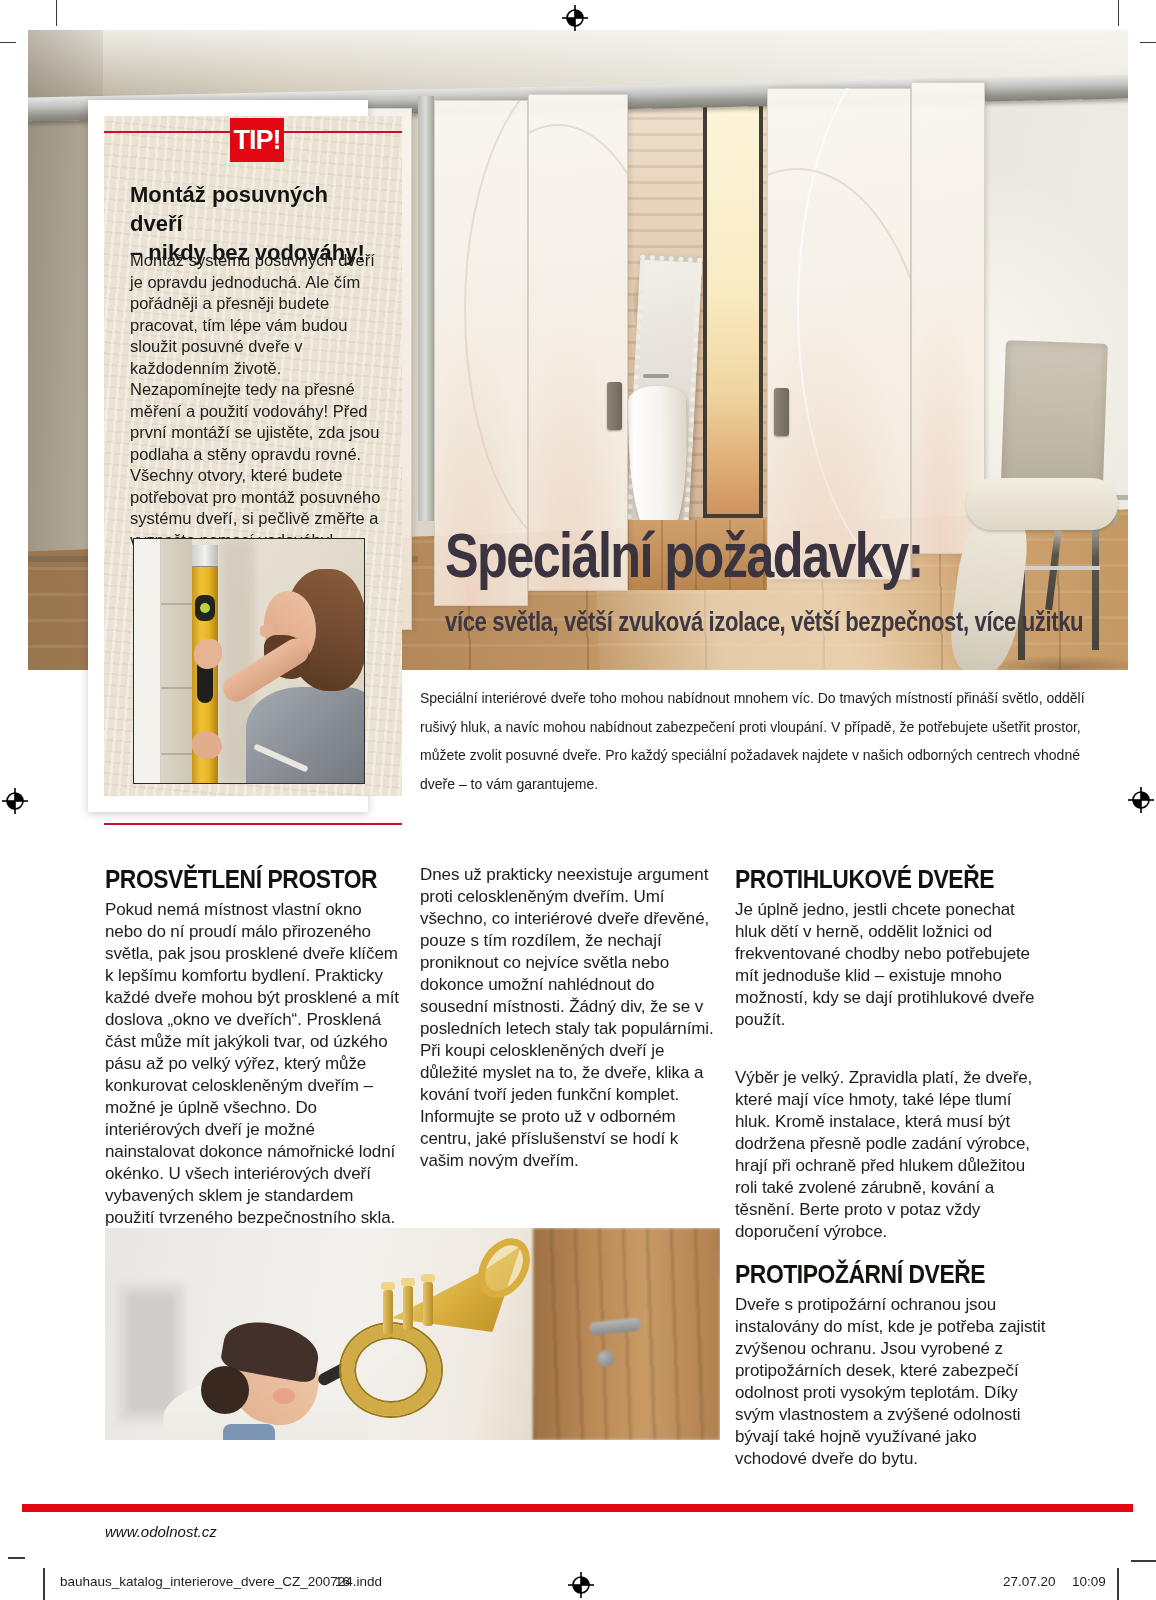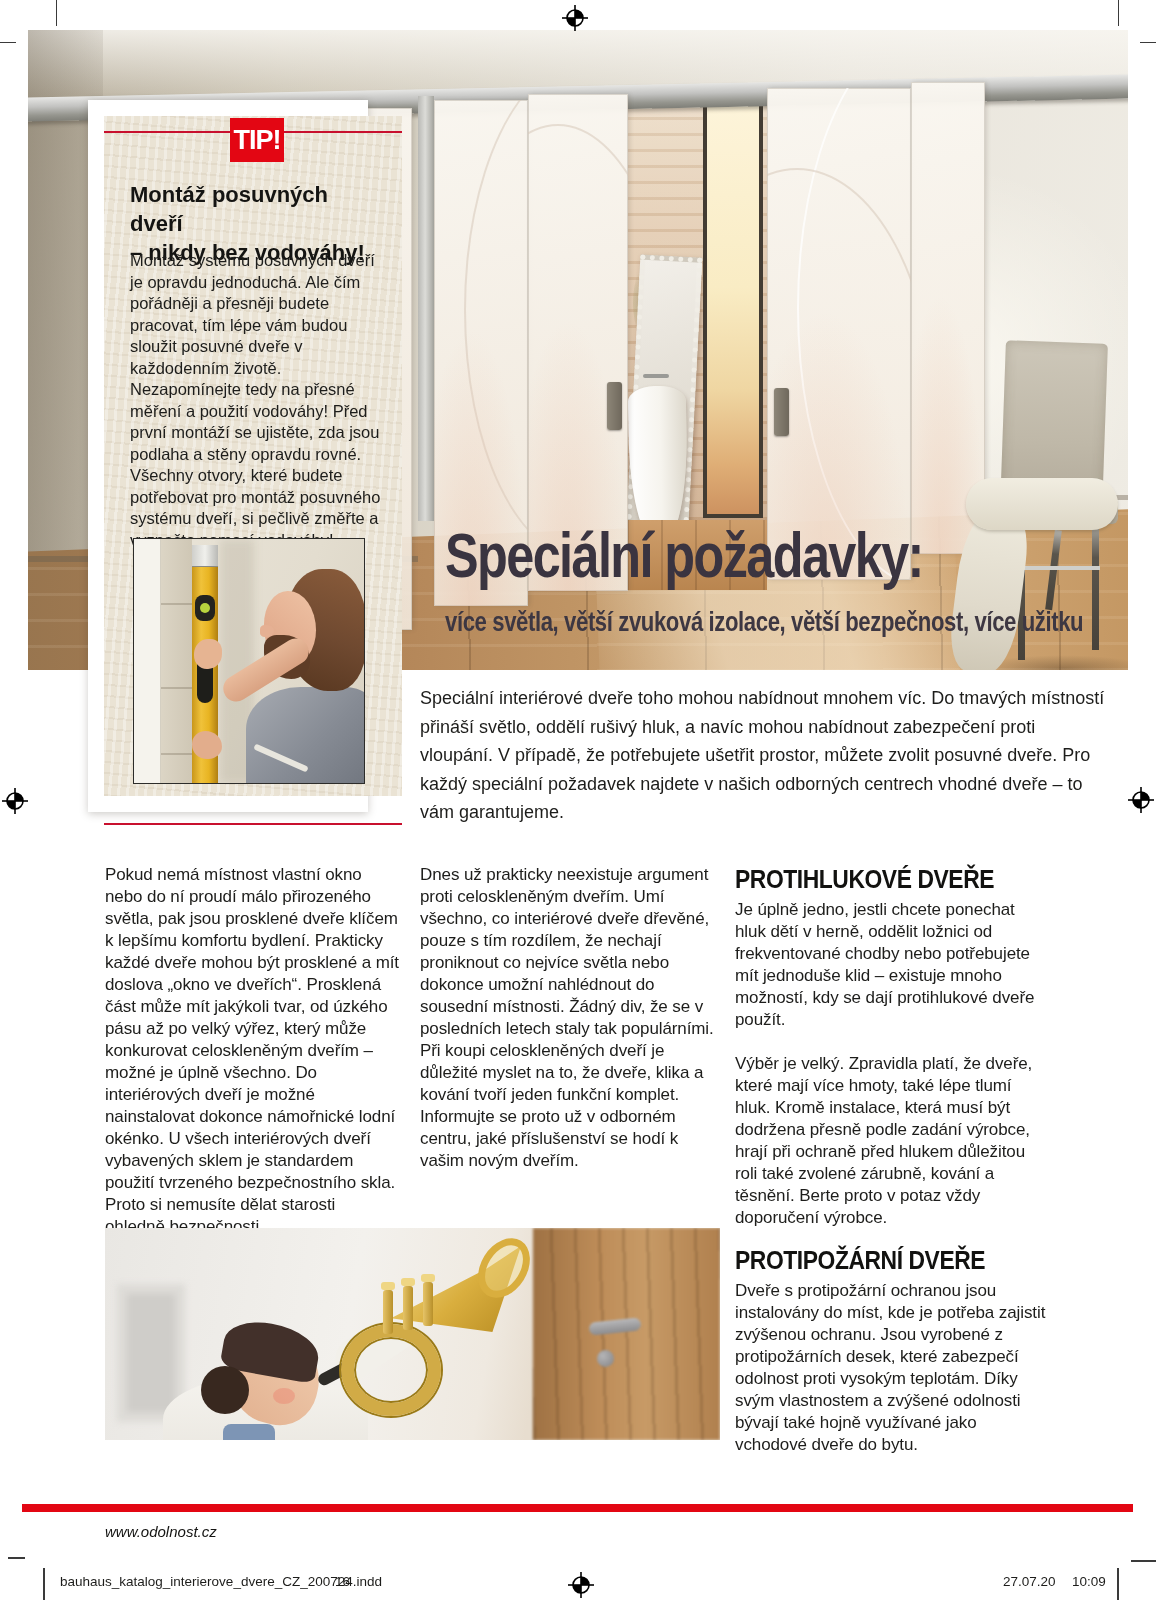--- a/index.html
+++ b/index.html
@@ -120,30 +120,30 @@
     background:#5e3c26; }
   .tp-torso { position:absolute; left:112px; top:148px; width:130px; height:100px; border-radius:42% 24% 0 0;
     background:linear-gradient(135deg,#a7abb2 0%,#868b94 55%,#6f747d 100%); }
   .tp-trim { position:absolute; left:118px; top:216px; width:58px; height:6px; border-radius:3px; background:#e8e6de; transform:rotate(24deg); }
   .tp-arm { position:absolute; left:84px; top:118px; width:96px; height:26px; border-radius:14px; transform:rotate(-32deg);
     background:linear-gradient(180deg,#e9bb9c,#d9a282); }
   .tp-hand1 { position:absolute; left:60px; top:100px; width:28px; height:30px; border-radius:50% 40% 50% 45%; background:#e6b492; }
   .tp-hand2 { position:absolute; left:58px; top:192px; width:30px; height:28px; border-radius:45% 55% 45% 50%; background:#e2ad8c; }
 
   
-  .intro { position:absolute; left:420px; top:684px; width:692px; font-size:18px; line-height:28.5px; color:#1d1d1b; }
+  .intro { position:absolute; left:420px; top:684px; width:692px; font-size:14px; line-height:28.5px; color:#1d1d1b; }
 
   
   .col { position:absolute; top:864px; width:294px; }
   .col-1 { left:105px; } .col-2 { left:420px; } .col-3 { left:735px; width:312px; }
   .col h3 { font-size:26px; line-height:30px; font-weight:700; color:#121210; letter-spacing:-.5px;
     white-space:nowrap; margin-bottom:5px; }
   .col h3 span { display:inline-block; transform:scaleX(.88); transform-origin:0 50%; }
   .col p { font-size:17px; line-height:22px; color:#1d1d1b; letter-spacing:-.1px; }
-  .col p + p { margin-top:22px; }
+  .col p + p { margin-top:36px; }
   .col .sect2 { margin-top:16px; }
 
   
   .bottom-photo { position:absolute; left:105px; top:1228px; width:615px; height:212px; overflow:hidden;
     background:linear-gradient(100deg,#e9e7e3 0%,#f3f1ed 40%,#efe9e0 62%,#e7ddcf 70%); }
   .bp-frame { position:absolute; left:12px; top:56px; width:68px; height:138px; background:#cfcdc9;
     box-shadow:inset 0 0 0 10px #dddbd7; filter:blur(3px); }
   .bp-door { position:absolute; left:428px; top:0; width:187px; height:212px;
     background:linear-gradient(90deg,#9e7143 0%,#bd8c58 35%,#c79a66 60%,#b0804e 100%); filter:blur(1.5px); }
   .bp-grain { position:absolute; left:428px; top:0; width:187px; height:212px;
@@ -282,20 +282,21 @@
       <div class="tp-beard"></div>
       <div class="tp-arm"></div>
       <div class="tp-hand1"></div>
       <div class="tp-hand2"></div>
     </div>
   </div>
 
   <p class="intro">Speciální interiérové dveře toho mohou nabídnout mnohem víc. Do tmavých místností přináší světlo, oddělí rušivý hluk, a navíc mohou nabídnout zabezpečení proti vloupání. V případě, že potřebujete ušetřit prostor, můžete zvolit posuvné dveře. Pro každý speciální požadavek najdete v našich odborných centrech vhodné dveře – to vám garantujeme.</p>
 
   <div class="col col-1">
+    <h3><span>PROSVĚTLENÍ PROSTOR</span></h3>
     <p>Pokud nemá místnost vlastní okno nebo do ní proudí málo přirozeného světla, pak jsou prosklené dveře klíčem k lepšímu komfortu bydlení. Prakticky každé dveře mohou být prosklené a mít doslova „okno ve dveřích“. Prosklená část může mít jakýkoli tvar, od úzkého pásu až po velký výřez, který může konkurovat celoskleněným dveřím – možné je úplně všechno. Do interiérových dveří je možné nainstalovat dokonce námořnické lodní okénko. U všech interiérových dveří vybavených sklem je standardem použití tvrzeného bezpečnostního skla. Proto si nemusíte dělat starosti ohledně bezpečnosti.</p>
   </div>
 
   <div class="col col-2">
     <p>Dnes už prakticky neexistuje argument proti celoskleněným dveřím. Umí všechno, co interiérové dveře dřevěné, pouze s tím rozdílem, že nechají proniknout co nejvíce světla nebo dokonce umožní nahlédnout do sousední místnosti. Žádný div, že se v posledních letech staly tak populárními. Při koupi celoskleněných dveří je důležité myslet na to, že dveře, klika a kování tvoří jeden funkční komplet. Informujte se proto už v odborném centru, jaké příslušenství se hodí k vašim novým dveřím.</p>
   </div>
 
   <div class="col col-3">
     <h3><span>PROTIHLUKOVÉ DVEŘE</span></h3>
     <p>Je úplně jedno, jestli chcete ponechat hluk dětí v herně, oddělit ložnici od frekventované chodby nebo potřebujete mít jednoduše klid – existuje mnoho možností, kdy se dají protihlukové dveře použít.</p>

